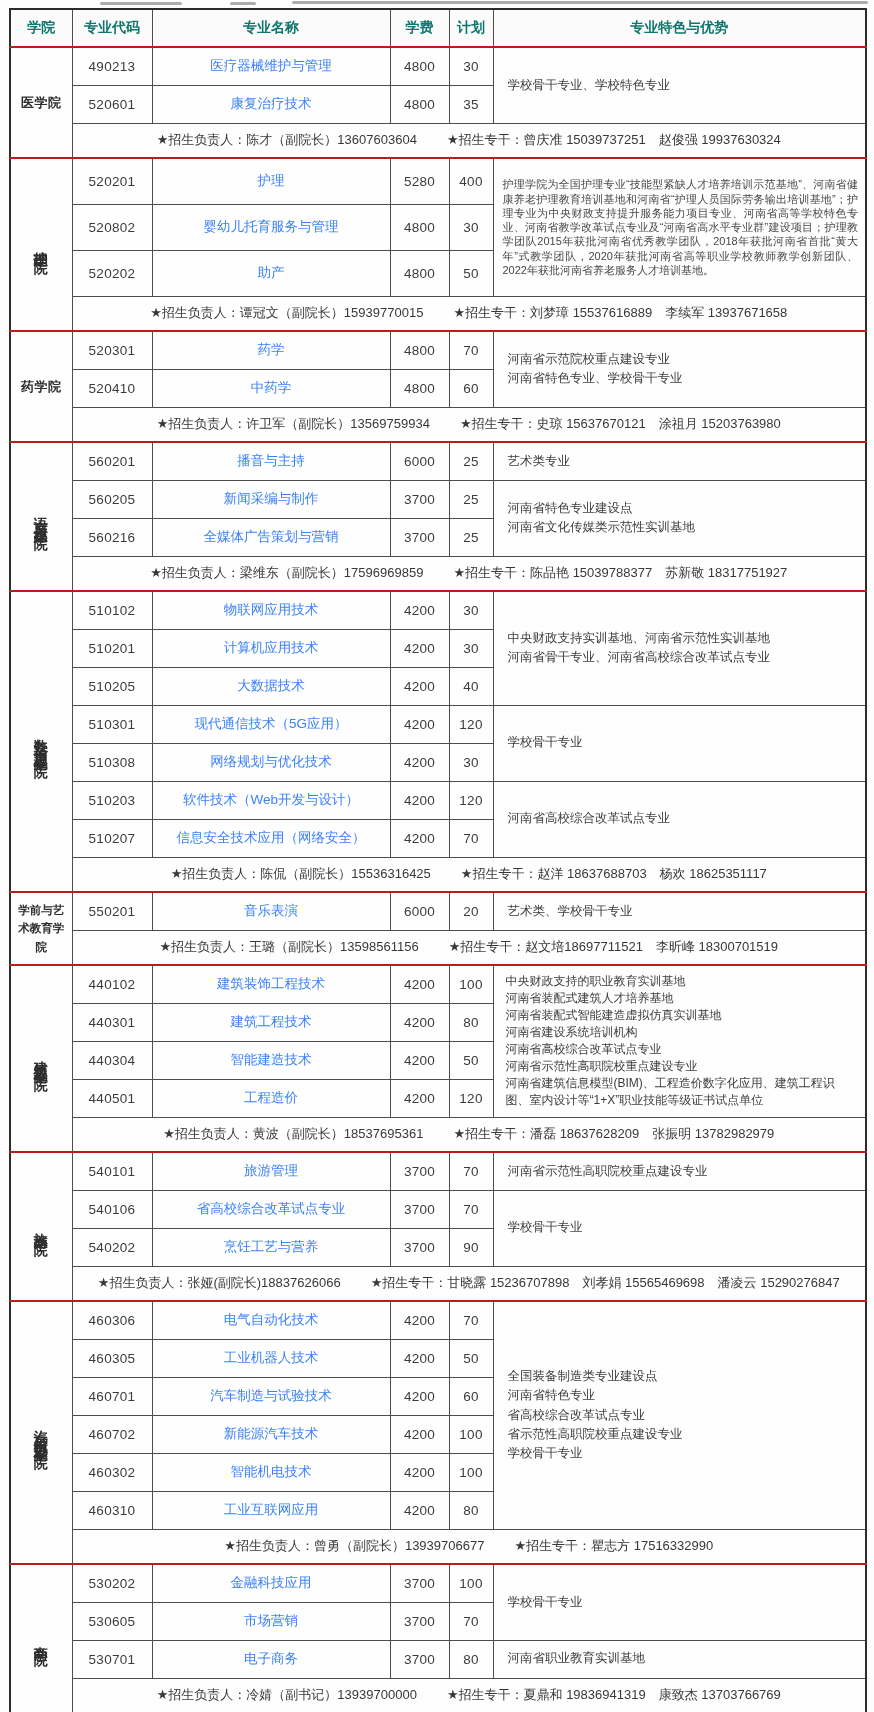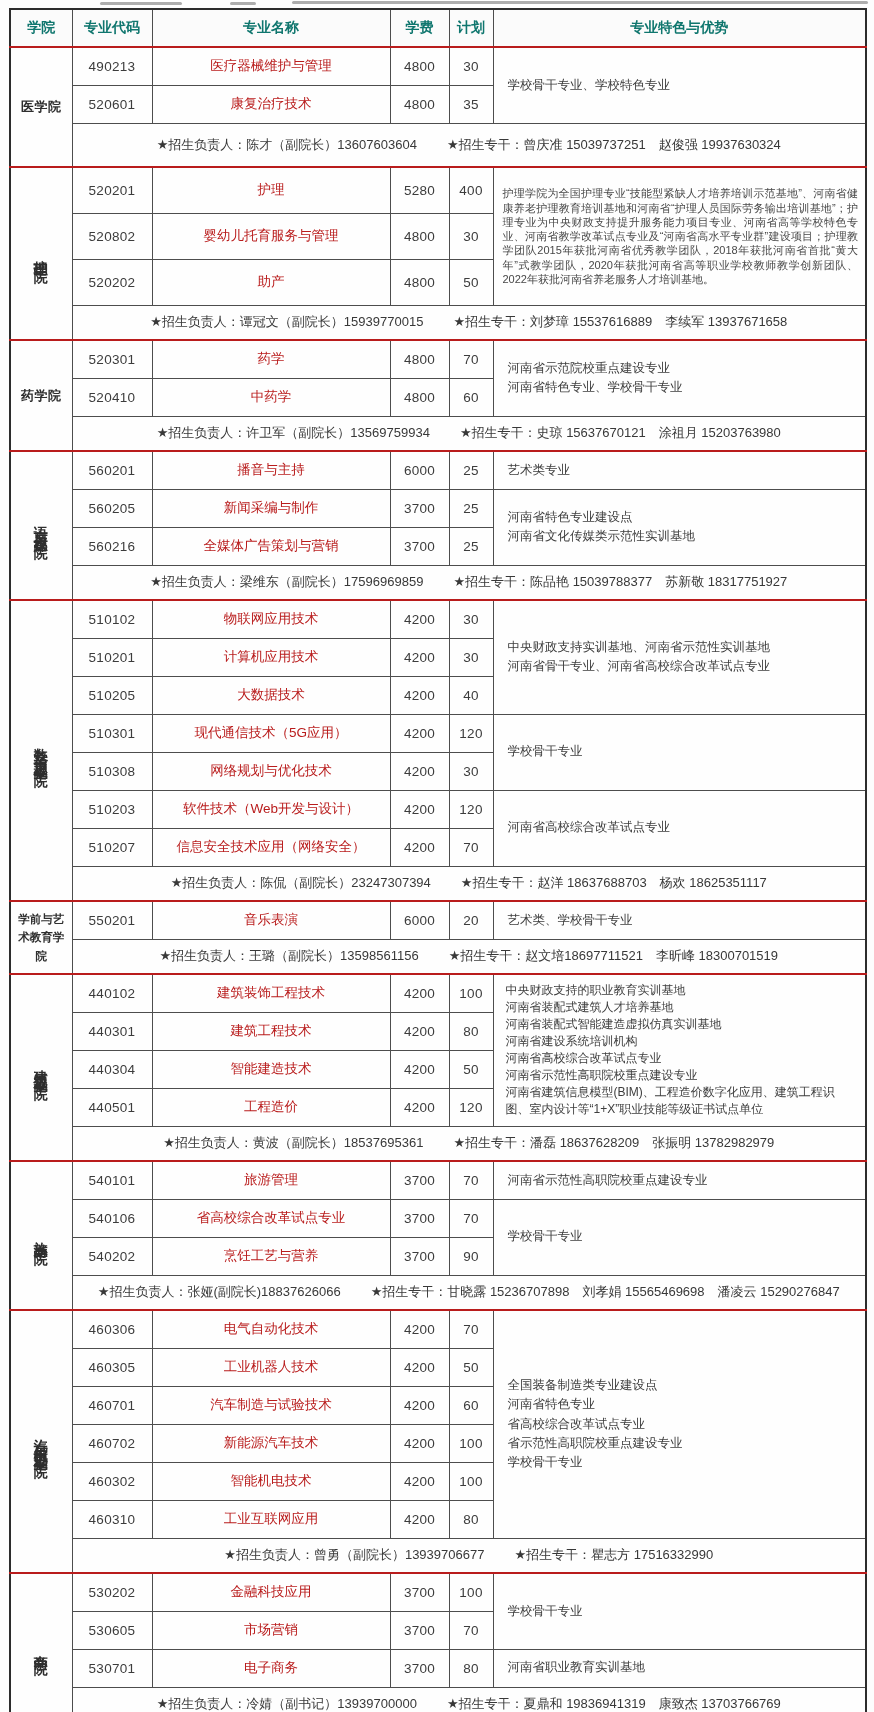--- a/index.html
+++ b/index.html
@@ -11,21 +11,21 @@
   .ta3 { left:292px; top:1px; width:576px; height:3px; }
 
   table.adm { position:absolute; left:9px; top:8px; width:856px;
     border-collapse:collapse; table-layout:fixed; border:2px solid #2c2c2c; background:#fefefe; }
   th, td { border:1px solid #4d4d4d; padding:0; overflow:hidden; }
   tr.block-start > th, tr.block-start > td { border-top:2px solid #b91c1c; }
   thead tr { height:38px; }
   thead th { font-size:14px; font-weight:bold; color:#0f766e; text-align:center; background:#fbfbfb; }
 
   td.program-code, td.tuition, td.plan { text-align:center; font-size:13.5px; color:#3c3c3c; letter-spacing:0.3px; }
-  td.program-name { text-align:center; font-size:13.5px; color:#b91c1c; }
+  td.program-name { text-align:center; font-size:13.5px; color:#3b82f6; }
 
   td.college { text-align:center; vertical-align:middle; font-weight:bold; color:#2e2e2e; }
   .college-inner.vertical { writing-mode:vertical-lr; text-orientation:upright;
     margin:0 auto; font-size:14px; letter-spacing:3px; line-height:1; }
   .college-inner.horizontal { font-size:13px; letter-spacing:0.5px; }
   .college-inner.two-line { font-size:11.5px; line-height:1.6; padding:0 4px; }
 
   td.features { vertical-align:middle; text-align:left; padding:4px 8px 4px 14px;
     font-size:12.5px; line-height:1.55; color:#3d3d3d; }
   td.features.sm { font-size:12px; line-height:1.42; padding-left:12px; }
@@ -75,21 +75,21 @@
           <td class="features md" rowspan="2">
             <div class="fline">学校骨干专业、学校特色专业</div>
           </td>
         </tr>
         <tr style="height: 38px;">
           <td class="program-code">520601</td>
           <td class="program-name">康复治疗技术</td>
           <td class="tuition">4800</td>
           <td class="plan">35</td>
         </tr>
-        <tr class="contact-row" style="height: 44px; margin-top: 28px;">
+        <tr class="contact-row" style="height: 35px; margin-top: 28px;">
           <td class="contact" colspan="5">
             <div class="contact-wrap">
               <span>★招生负责人：陈才（副院长）13607603604</span>
               <span>★招生专干：曾庆准 15039737251　赵俊强 19937630324</span>
             </div>
           </td>
         </tr>
         <tr class="block-start" style="height: 46px;">
           <td class="college" rowspan="4">
             <div class="college-inner vertical">护理学院</div>
@@ -236,21 +236,21 @@
         </tr>
         <tr style="height: 38px;">
           <td class="program-code">510207</td>
           <td class="program-name">信息安全技术应用（网络安全）</td>
           <td class="tuition">4200</td>
           <td class="plan">70</td>
         </tr>
         <tr class="contact-row" style="height: 35px;">
           <td class="contact" colspan="5">
             <div class="contact-wrap">
-              <span>★招生负责人：陈侃（副院长）23247307394</span>
+              <span>★招生负责人：陈侃（副院长）15536316425</span>
               <span>★招生专干：赵洋 18637688703　杨欢 18625351117</span>
             </div>
           </td>
         </tr>
         <tr class="block-start" style="height: 38px;">
           <td class="college" rowspan="2">
             <div class="college-inner two-line">学前与艺术教育学院</div>
           </td>
           <td class="program-code">550201</td>
           <td class="program-name">音乐表演</td>

